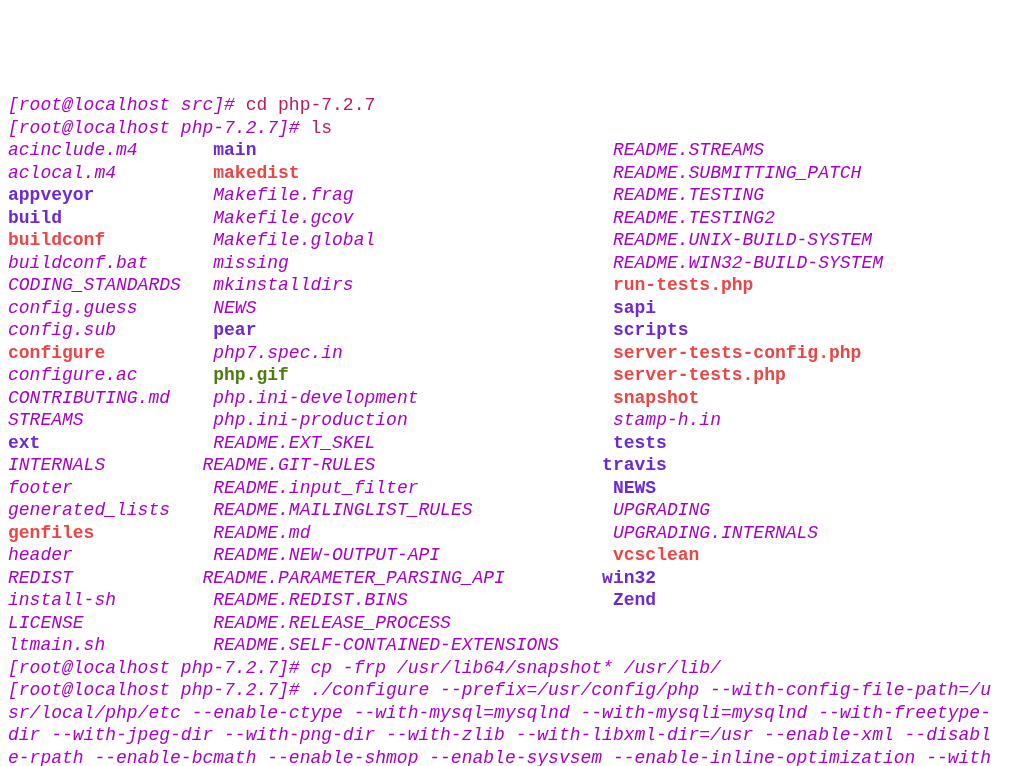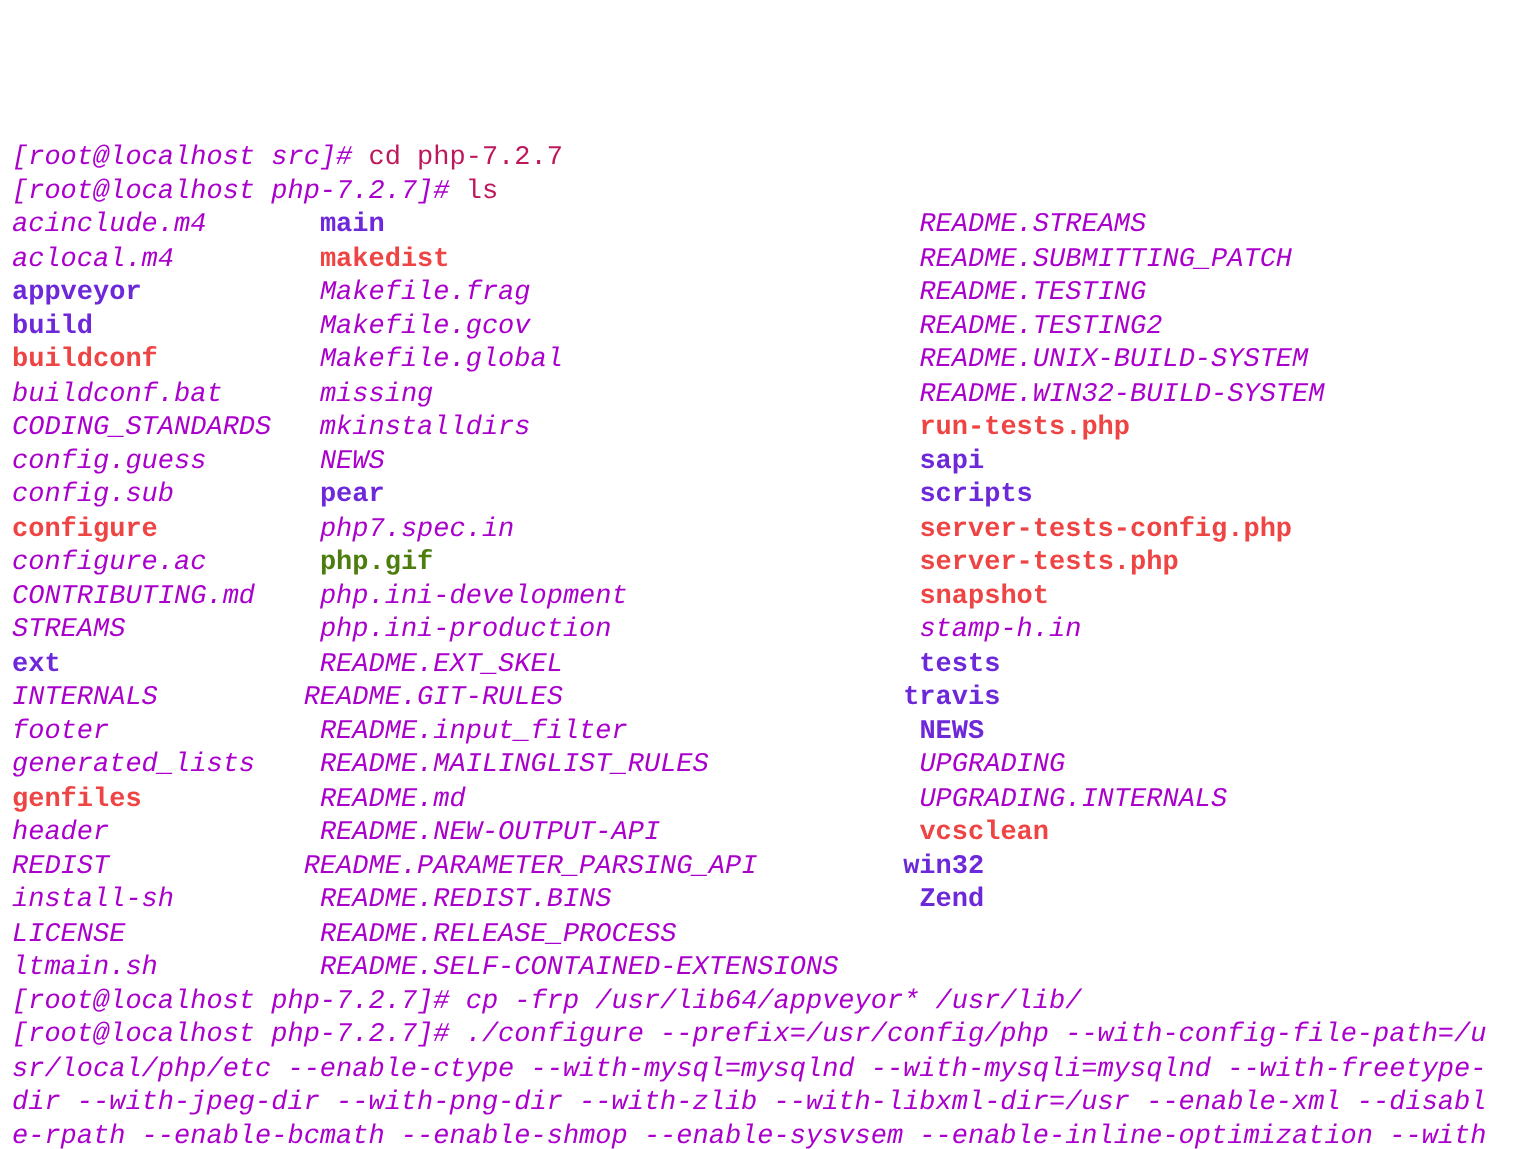--- a/index.html
+++ b/index.html
@@ -44,21 +44,21 @@
 <span class="blue">ext</span>                <span class="purple">README.EXT_SKEL</span>                      <span class="blue">tests</span>
 <span class="purple">INTERNALS</span>         <span class="purple">README.GIT-RULES</span>                     <span class="blue">travis</span>
 <span class="purple">footer</span>             <span class="purple">README.input_filter</span>                  <span class="blue">NEWS</span>
 <span class="purple">generated_lists</span>    <span class="purple">README.MAILINGLIST_RULES</span>             <span class="purple">UPGRADING</span>
 <span class="green">genfiles</span>           <span class="purple">README.md</span>                            <span class="purple">UPGRADING.INTERNALS</span>
 <span class="purple">header</span>             <span class="purple">README.NEW-OUTPUT-API</span>                <span class="green">vcsclean</span>
 <span class="purple">REDIST</span>            <span class="purple">README.PARAMETER_PARSING_API</span>         <span class="blue">win32</span>
 <span class="purple">install-sh</span>         <span class="purple">README.REDIST.BINS</span>                   <span class="blue">Zend</span>
 <span class="purple">LICENSE</span>            <span class="purple">README.RELEASE_PROCESS</span>               
 <span class="purple">ltmain.sh</span>          <span class="purple">README.SELF-CONTAINED-EXTENSIONS</span>     
-<span class="purple">[root@localhost php-7.2.7]#</span><span class="purple"> cp -frp /usr/lib64/appveyor* /usr/lib/</span>
+<span class="purple">[root@localhost php-7.2.7]#</span><span class="purple"> cp -frp /usr/lib64/snapshot* /usr/lib/</span>
 <span class="purple">[root@localhost php-7.2.7]#</span><span class="purple"> ./configure --prefix=/usr/config/php --with-config-file-path=/u</span>
 <span class="purple">sr/local/php/etc --enable-ctype --with-mysql=mysqlnd --with-mysqli=mysqlnd --with-freetype-</span>
 <span class="purple">dir --with-jpeg-dir --with-png-dir --with-zlib --with-libxml-dir=/usr --enable-xml --disabl</span>
 <span class="purple">e-rpath --enable-bcmath --enable-shmop --enable-sysvsem --enable-inline-optimization --with</span>
 
 
 </div>
 
 
 

